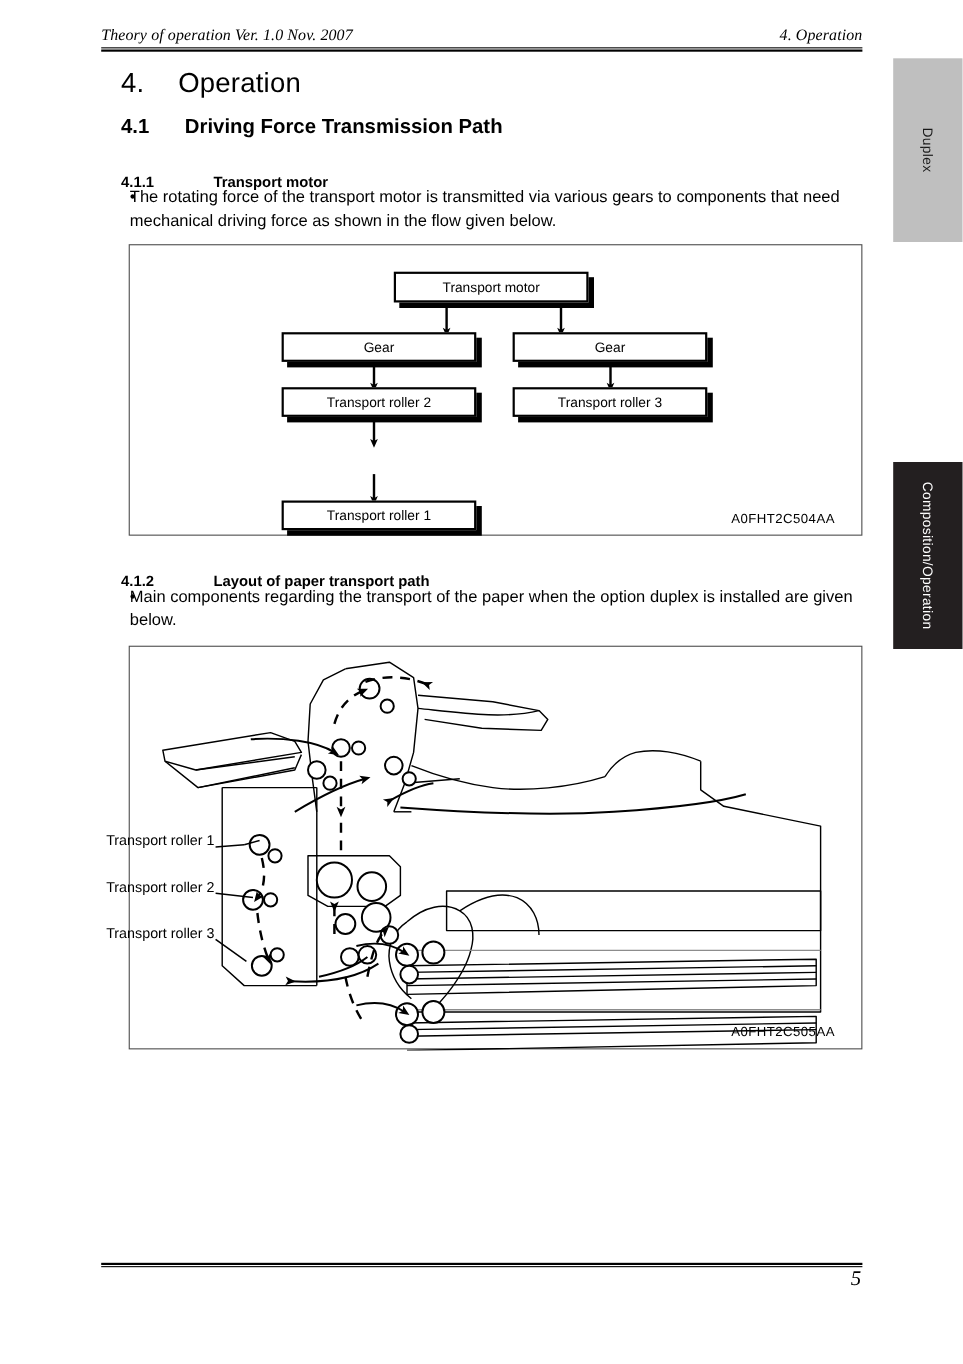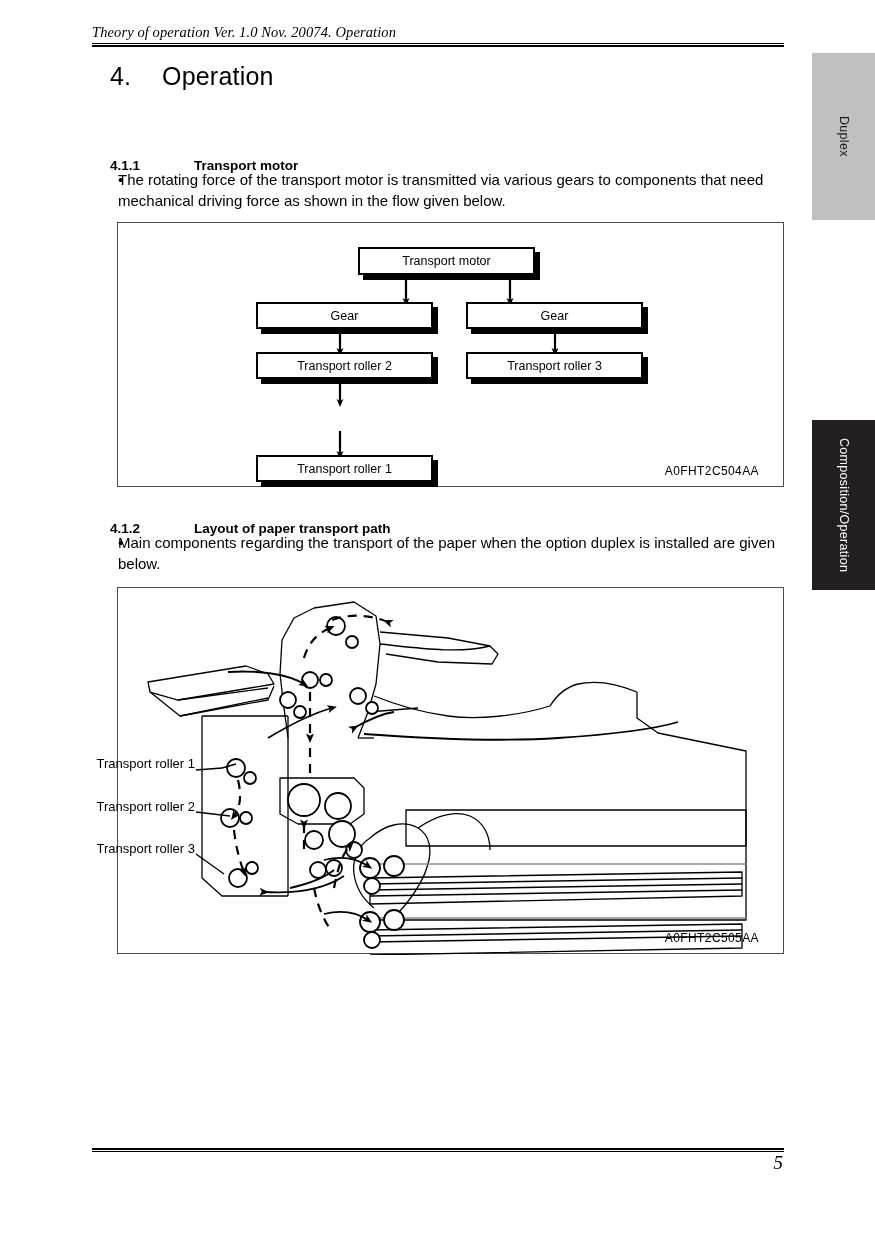--- a/index.html
+++ b/index.html
@@ -23,21 +23,21 @@
     height: 1240px;
   }
 
   
   .header {
     position: absolute;
     left: 92px;
     top: 24px;
     width: 692px;
     display: flex;
-    justify-content: flex-start;
+    justify-content: space-between;
     align-items: baseline;
     font-family: "Liberation Serif", serif;
     font-style: italic;
     font-size: 14.5px;
     letter-spacing: 0.1px;
   }
   .header-rule {
     position: absolute;
     left: 92px;
     top: 43px;
@@ -214,20 +214,23 @@
   </div>
   <div class="header-rule">
     <div class="thin"></div>
     <div class="thick"></div>
   </div>
 
   <div class="h1">
     <span class="num">4.</span><span>Operation</span>
   </div>
 
+  <div class="h2">
+    <span class="num">4.1</span><span>Driving Force Transmission Path</span>
+  </div>
 
   <div class="h3 h3-a">
     <span class="num">4.1.1</span><span>Transport motor</span>
   </div>
 
   <div class="bullet bullet-a">
     <span class="dot">•</span>
     <span class="txt">The rotating force of the transport motor is transmitted via various gears to components that need mechanical driving force as shown in the flow given below.</span>
   </div>
 

